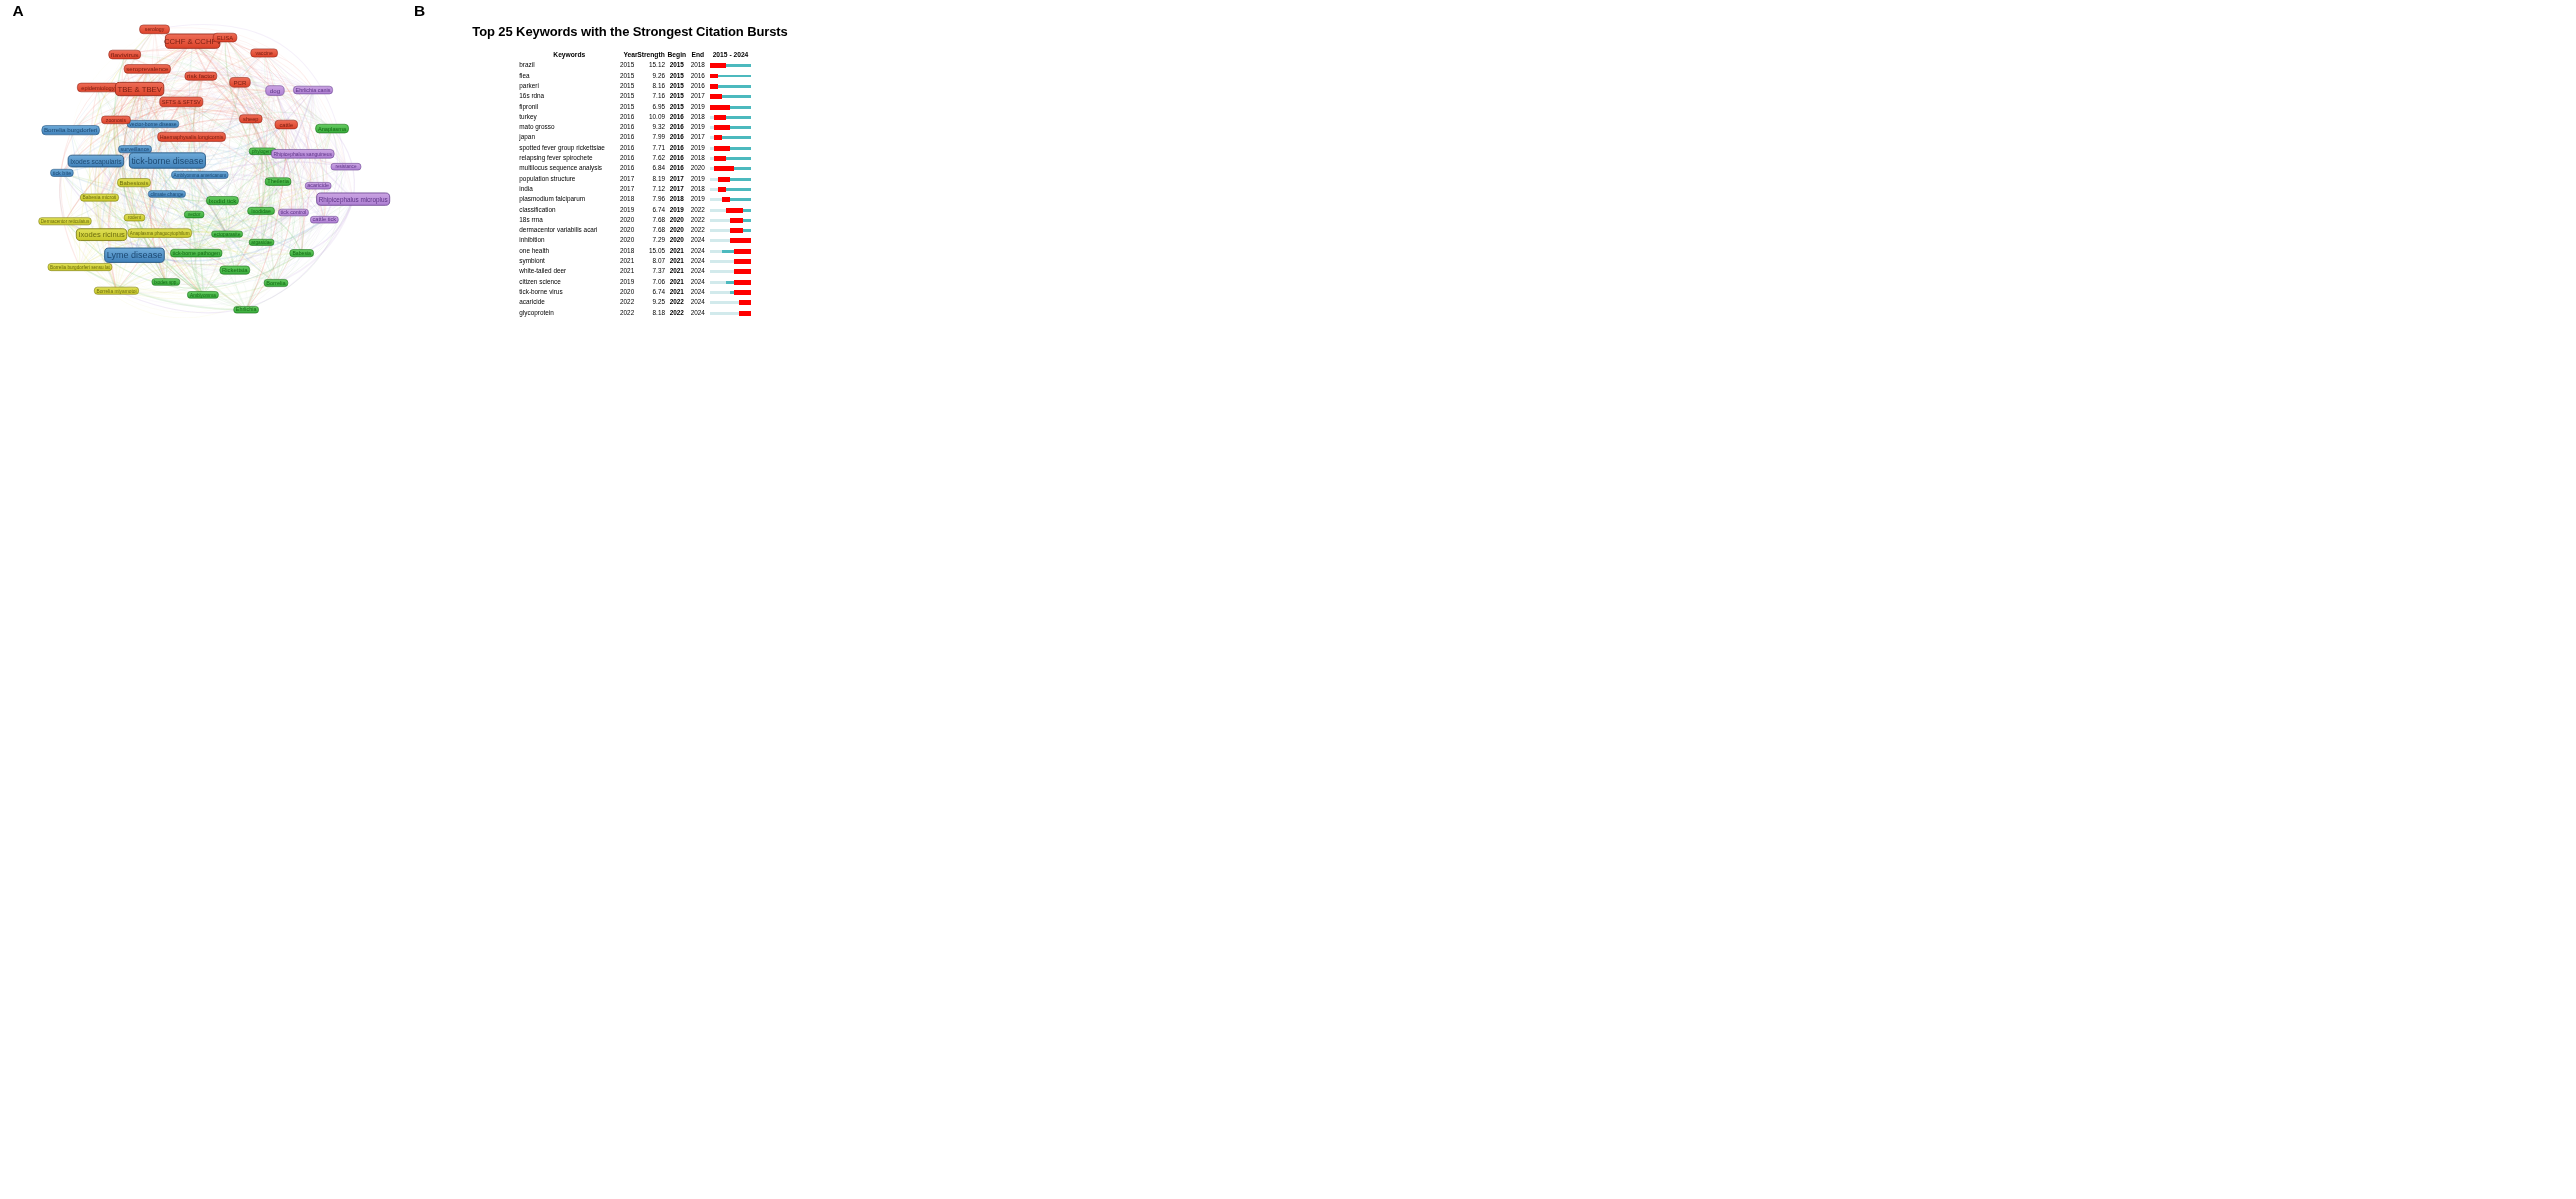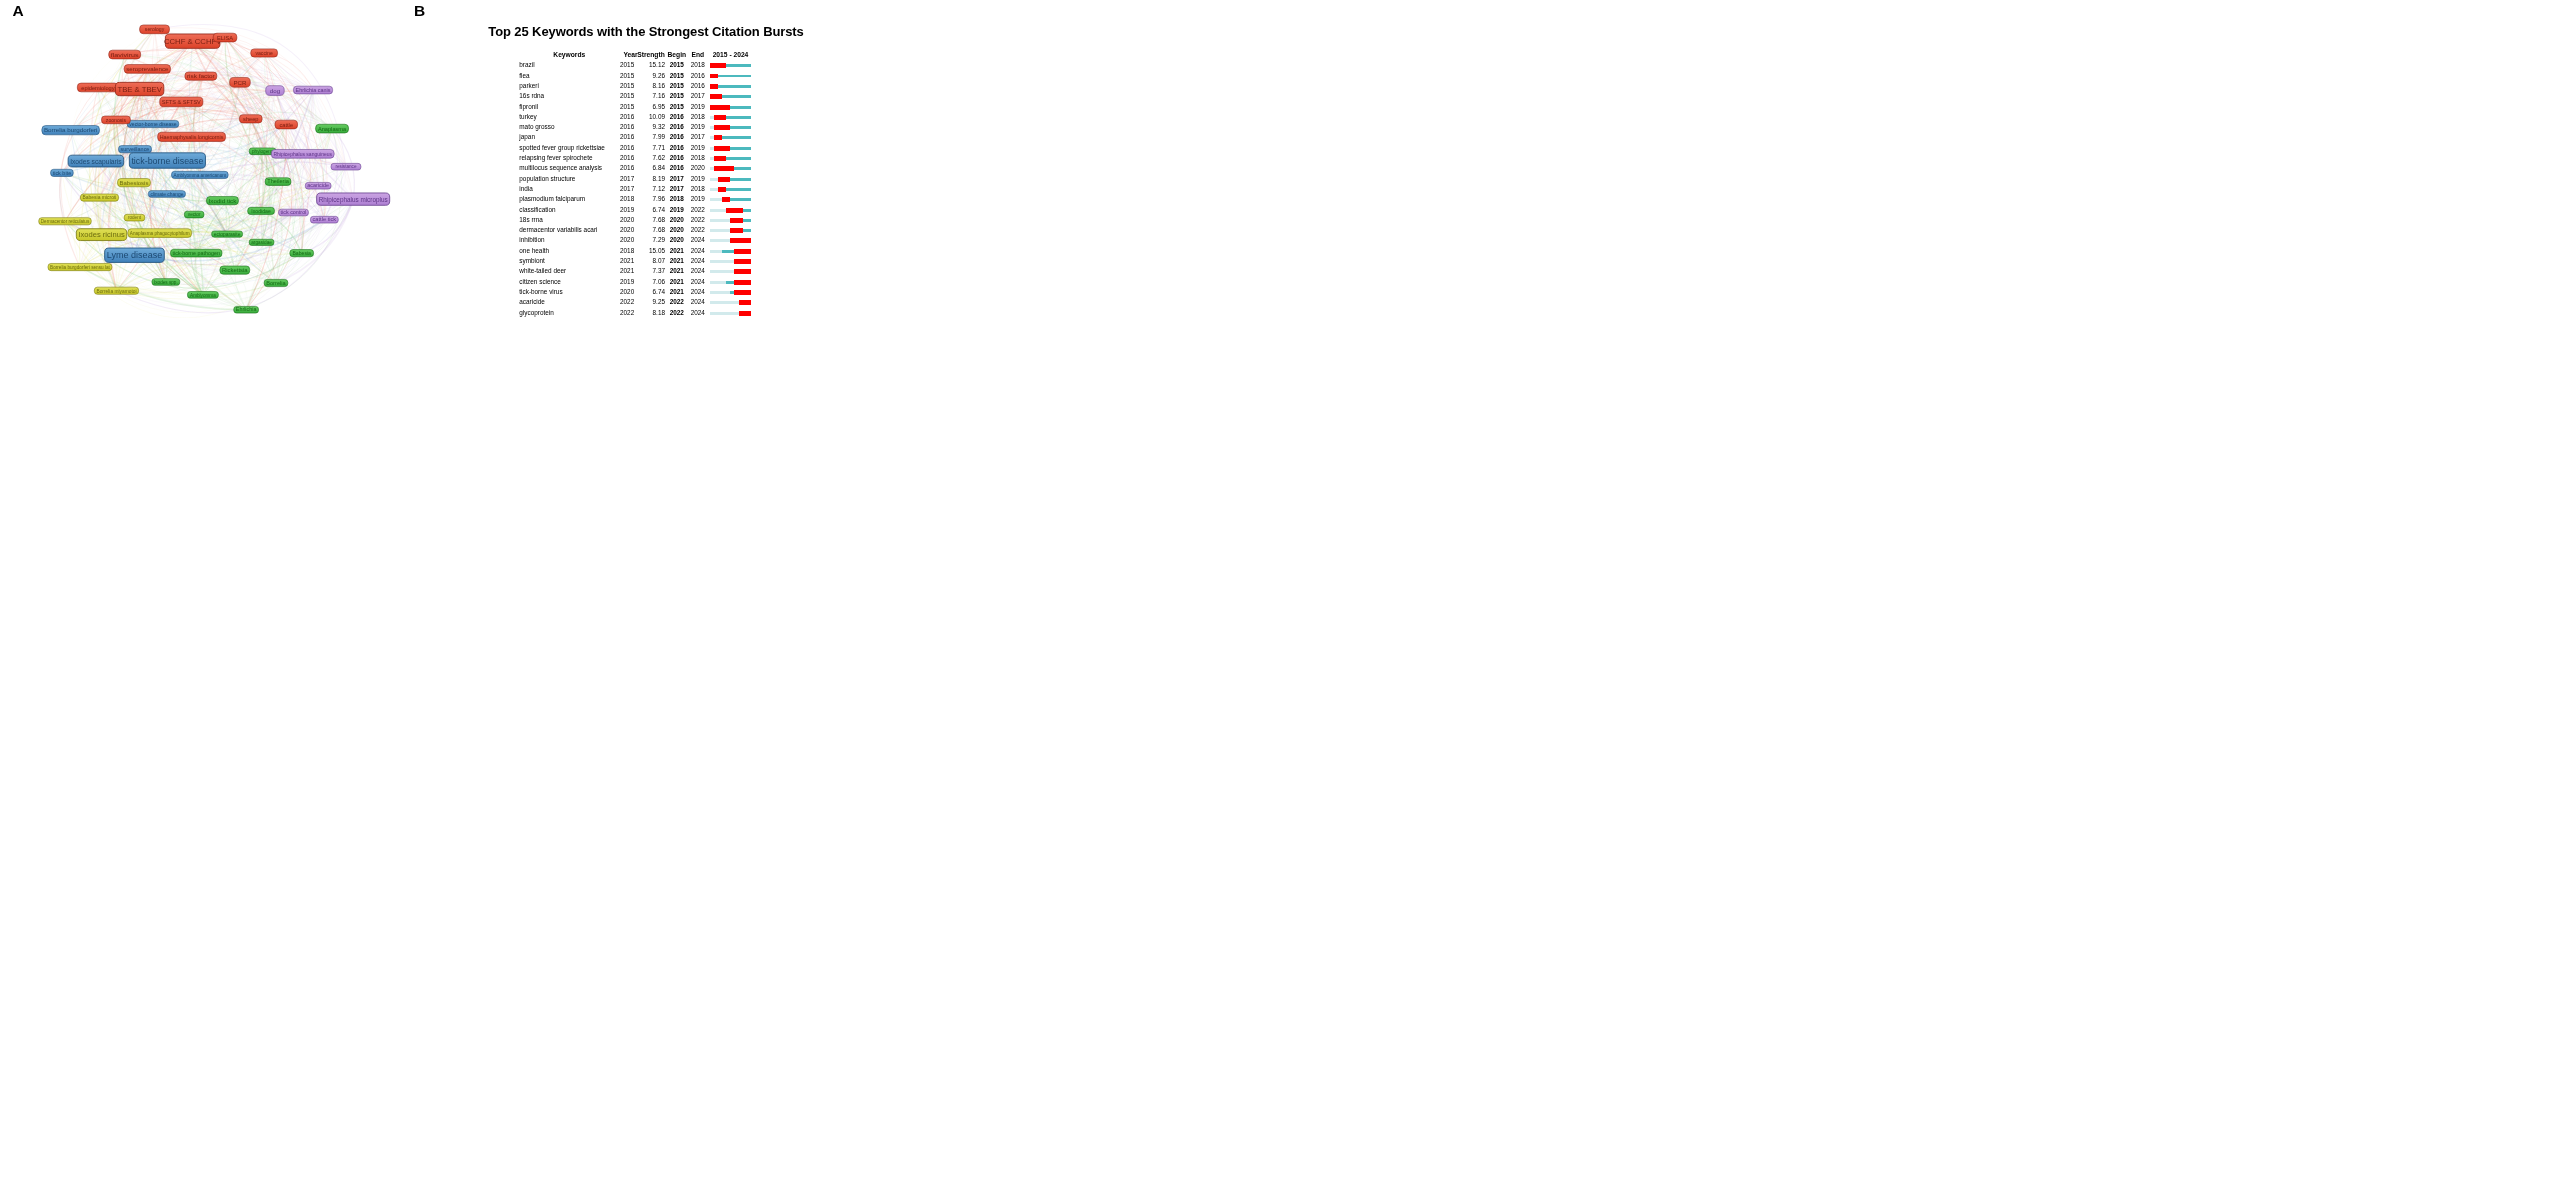--- a/index.html
+++ b/index.html
@@ -4,21 +4,21 @@
 <style>
   html,body{margin:0;padding:0;background:#ffffff;}
   body{width:808px;height:318px;position:relative;overflow:hidden;
        font-family:"Liberation Sans", sans-serif;}
   .panel-label{position:absolute;top:2.1px;font-size:15.5px;font-weight:bold;color:#000;}
   #label-a{left:12.4px;}
   #label-b{left:414px;}
   #network-wrap{position:absolute;left:0;top:0;width:412px;height:318px;}
   #network-svg{position:absolute;left:0;top:0;}
   #burst-panel{position:absolute;left:453px;top:0;width:354px;height:318px;}
-  #burst-title{position:absolute;left:20px;top:24px;width:346px;text-align:center;
+  #burst-title{position:absolute;left:4px;top:24px;width:346px;text-align:center;
        font-size:13px;font-weight:bold;color:#000;white-space:nowrap;letter-spacing:-0.1px;}
   #burst-table{position:absolute;left:57px;top:50px;width:298px;}
   .hdr{position:absolute;top:0;height:10.3px;line-height:10.3px;font-size:6.7px;font-weight:bold;color:#000;}
   #hdr-keywords{left:9.3px;width:100px;text-align:center;}
   #hdr-year{left:109px;width:23px;text-align:center;}
   #hdr-strength{left:126px;width:30px;text-align:center;}
   #hdr-begin{left:156px;width:21.6px;text-align:center;}
   #hdr-end{left:178px;width:19.6px;text-align:center;}
   #hdr-range{left:200px;width:41px;text-align:center;white-space:nowrap;}
   .brow{position:absolute;left:0;height:10.3px;width:298px;}

